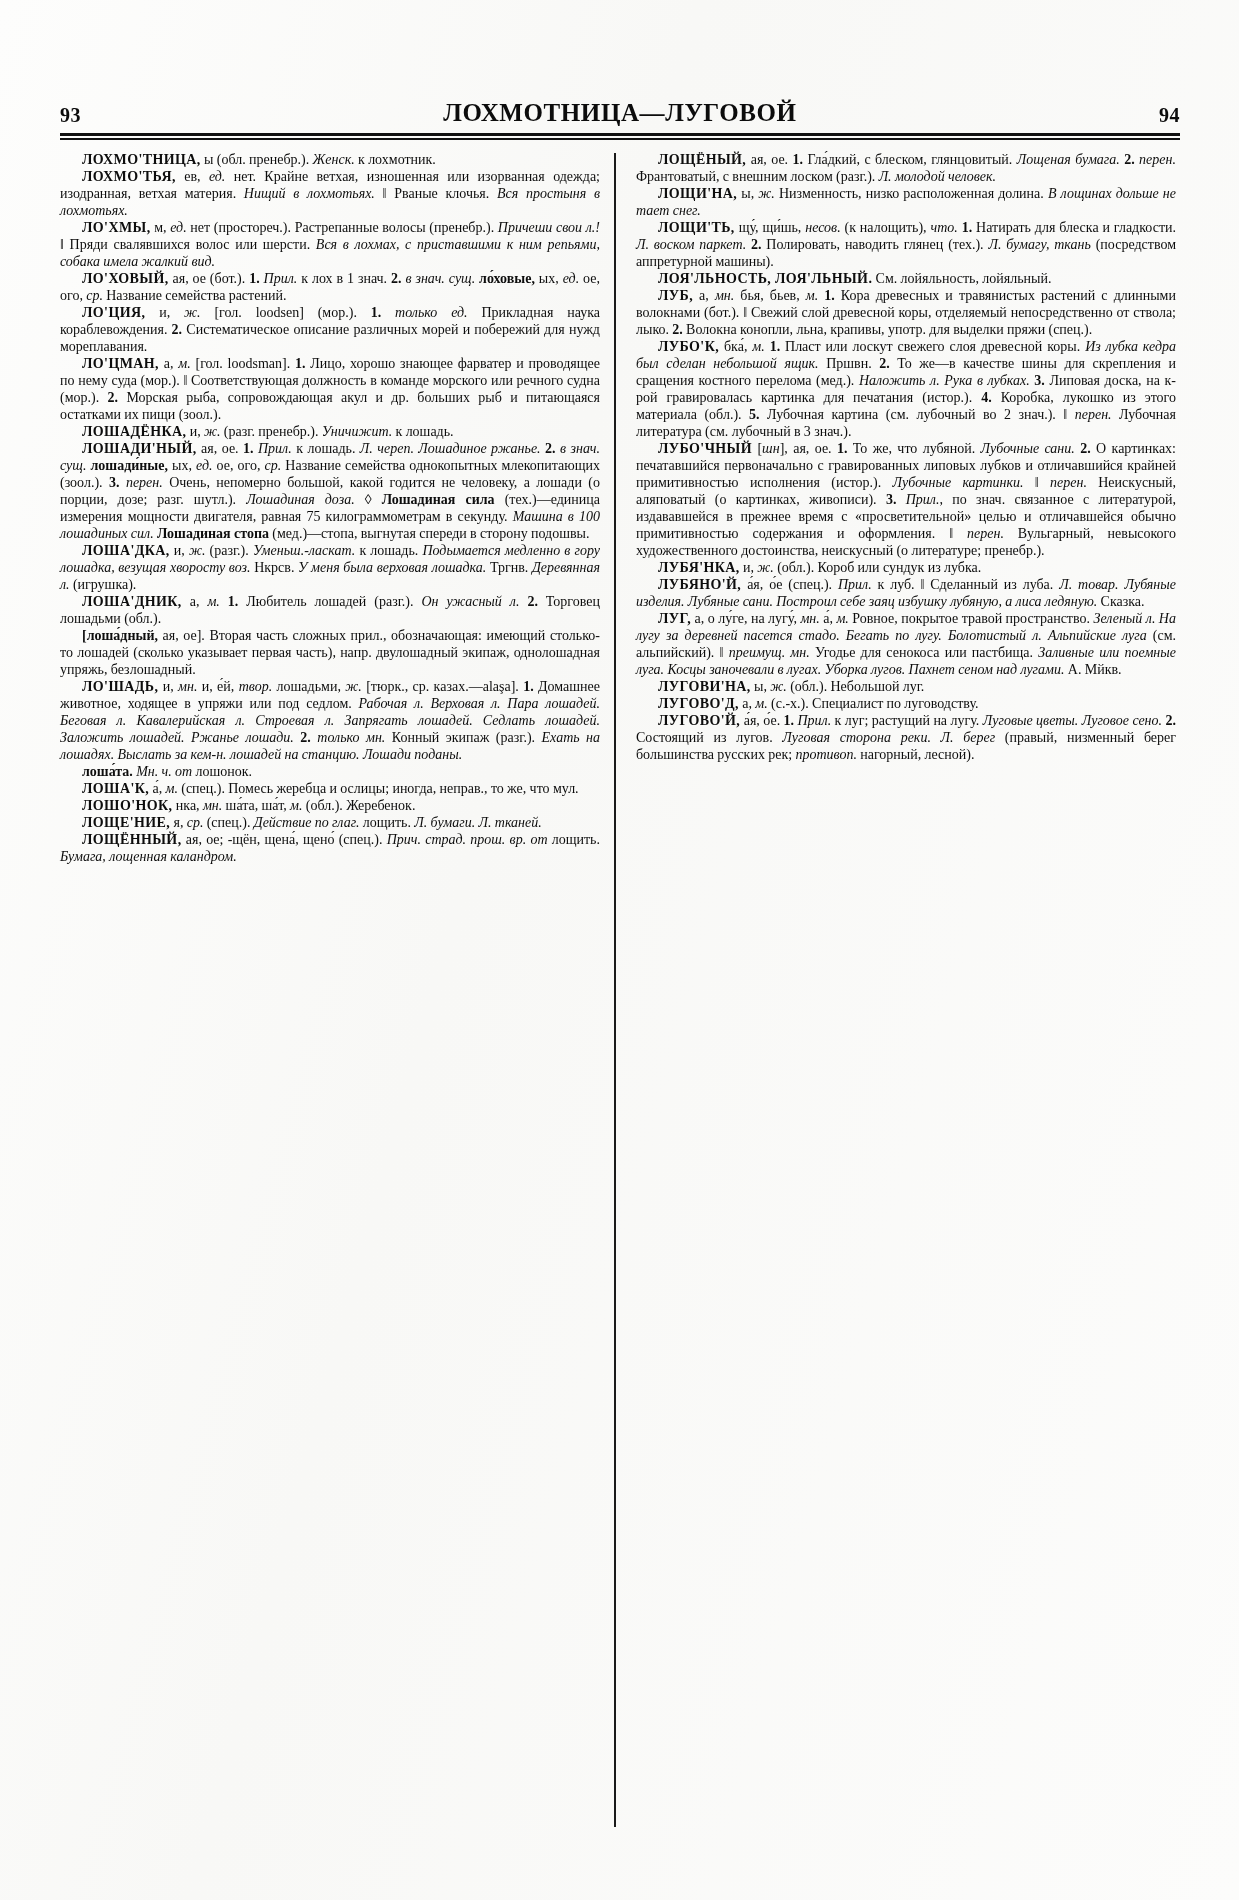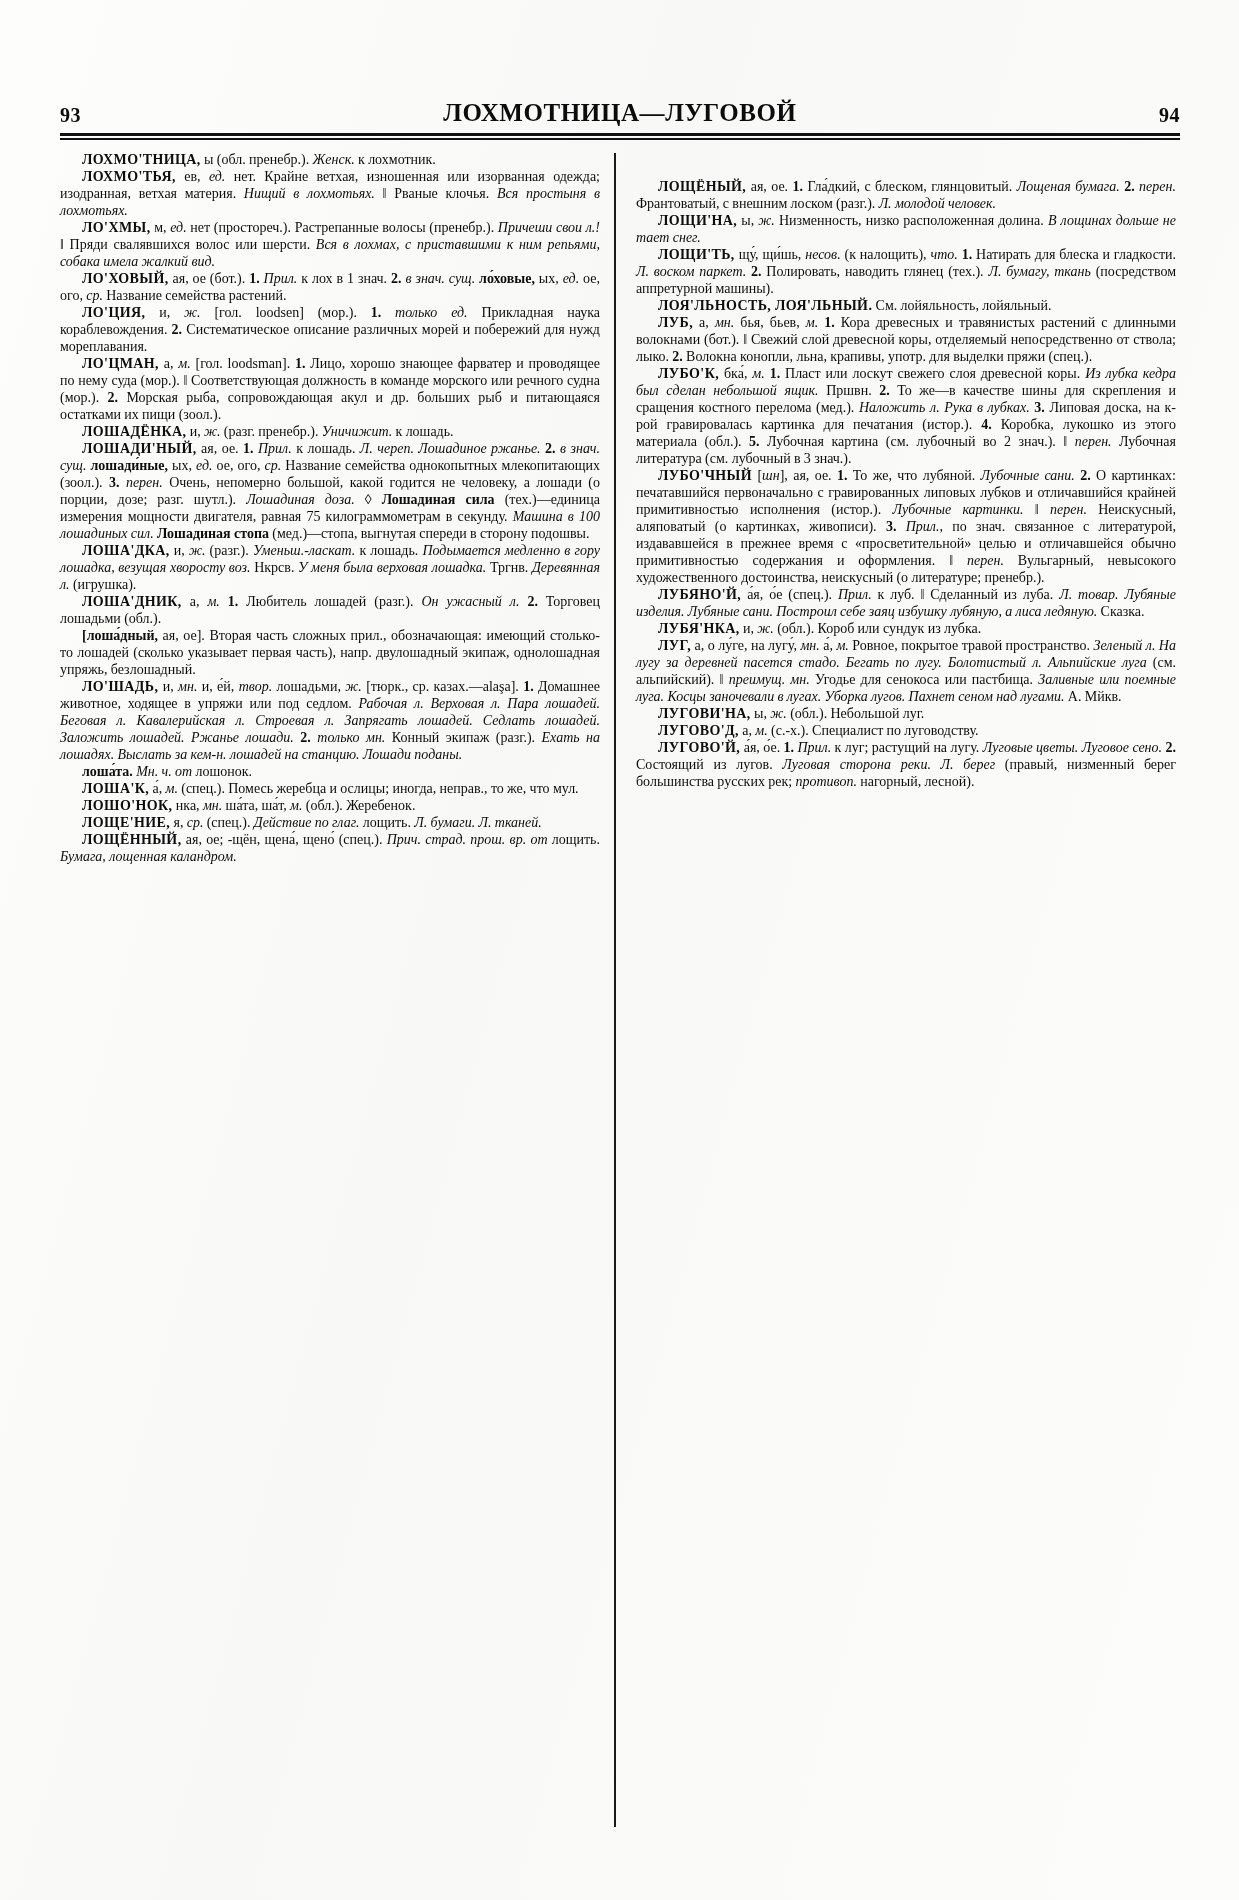--- a/index.html
+++ b/index.html
@@ -87,21 +87,21 @@
     width: 540px;
     font-size: 14px;
     line-height: 1.215;
     text-align: justify;
     text-justify: inter-word;
     color: #0d0d0d;
     hyphens: none;
     word-spacing: -0.2px;
   }
   .col-left  { padding-right: 14px; }
-  .col-right { padding-left: 20px; margin-top: 27px; }
+  .col-right { padding-left: 20px; }
   .coldiv {
     width: 2px;
     background: #1a1a1a;
     margin: 2px 0 4px 0;
     flex: 0 0 2px;
     align-self: stretch;
   }
   
   .entry {
     margin: 0;
@@ -156,22 +156,22 @@
         </div>
       <div class="coldiv"></div>
       <div class="col col-right">
           <p class="entry"><span class="hw">ЛОЩЁНЫЙ,</span><span> ая, ое. <b>1.</b> Гла́дкий, с блеском, глянцовитый. <i>Лощеная бумага.</i> <b>2.</b> <i>перен.</i> Франтоватый, с внешним лоском (разг.). <i>Л. молодой человек.</i></span></p>
           <p class="entry"><span class="hw">ЛОЩИ'НА,</span><span> ы, <i>ж.</i> Низменность, низко расположенная долина. <i>В лощинах дольше не тает снег.</i></span></p>
           <p class="entry"><span class="hw">ЛОЩИ'ТЬ,</span><span> щу́, щи́шь, <i>несов.</i> (к налощить), <i>что.</i> <b>1.</b> Натирать для блеска и гладкости. <i>Л. воском паркет.</i> <b>2.</b> Полировать, наводить глянец (тех.). <i>Л. бумагу, ткань</i> (посредством аппретурной машины).</span></p>
           <p class="entry"><span class="hw">ЛОЯ'ЛЬНОСТЬ, ЛОЯ'ЛЬНЫЙ.</span><span> См. лойяльность, лойяльный.</span></p>
           <p class="entry"><span class="hw">ЛУБ,</span><span> а, <i>мн.</i> бья, бьев, <i>м.</i> <b>1.</b> Кора древесных и травянистых растений с длинными волокнами (бот.). ‖ Свежий слой древесной коры, отделяемый непосредственно от ствола; лыко. <b>2.</b> Волокна конопли, льна, крапивы, употр. для выделки пряжи (спец.).</span></p>
           <p class="entry"><span class="hw">ЛУБО'К,</span><span> бка́, <i>м.</i> <b>1.</b> Пласт или лоскут свежего слоя древесной коры. <i>Из лубка кедра был сделан небольшой ящик.</i> Пршвн. <b>2.</b> То же—в качестве шины для скрепления и сращения костного перелома (мед.). <i>Наложить л. Рука в лубках.</i> <b>3.</b> Липовая доска, на к-рой гравировалась картинка для печатания (истор.). <b>4.</b> Коробка, лукошко из этого материала (обл.). <b>5.</b> Лубочная картина (см. лубочный во 2 знач.). ‖ <i>перен.</i> Лубочная литература (см. лубочный в 3 знач.).</span></p>
           <p class="entry"><span class="hw">ЛУБО'ЧНЫЙ</span><span> [<i>шн</i>], ая, ое. <b>1.</b> То же, что лубяной. <i>Лубочные сани.</i> <b>2.</b> О картинках: печатавшийся первоначально с гравированных липовых лубков и отличавшийся крайней примитивностью исполнения (истор.). <i>Лубочные картинки.</i> ‖ <i>перен.</i> Неискусный, аляповатый (о картинках, живописи). <b>3.</b> <i>Прил.</i>, по знач. связанное с литературой, издававшейся в прежнее время с «просветительной» целью и отличавшейся обычно примитивностью содержания и оформления. ‖ <i>перен.</i> Вульгарный, невысокого художественного достоинства, неискусный (о литературе; пренебр.).</span></p>
+          <p class="entry"><span class="hw">ЛУБЯ'НКА,</span><span> и, <i>ж.</i> (обл.). Короб или сундук из лубка.</span></p>
           <p class="entry"><span class="hw">ЛУБЯНО'Й,</span><span> а́я, о́е (спец.). <i>Прил.</i> к луб. ‖ Сделанный из луба. <i>Л. товар. Лубяные изделия. Лубяные сани. Построил себе заяц избушку лубяную, а лиса ледяную.</i> Сказка.</span></p>
-          <p class="entry"><span class="hw">ЛУБЯ'НКА,</span><span> и, <i>ж.</i> (обл.). Короб или сундук из лубка.</span></p>
           <p class="entry"><span class="hw">ЛУГ,</span><span> а, о лу́ге, на лугу́, <i>мн.</i> а́, <i>м.</i> Ровное, покрытое травой пространство. <i>Зеленый л. На лугу за деревней пасется стадо. Бегать по лугу. Болотистый л. Альпийские луга</i> (см. альпийский). ‖ <i>преимущ. мн.</i> Угодье для сенокоса или пастбища. <i>Заливные или поемные луга. Косцы заночевали в лугах. Уборка лугов. Пахнет сеном над лугами.</i> А. Мйкв.</span></p>
           <p class="entry"><span class="hw">ЛУГОВИ'НА,</span><span> ы, <i>ж.</i> (обл.). Небольшой луг.</span></p>
           <p class="entry"><span class="hw">ЛУГОВО'Д,</span><span> а, <i>м.</i> (с.-х.). Специалист по луговодству.</span></p>
           <p class="entry"><span class="hw">ЛУГОВО'Й,</span><span> а́я, о́е. <b>1.</b> <i>Прил.</i> к луг; растущий на лугу. <i>Луговые цветы. Луговое сено.</i> <b>2.</b> Состоящий из лугов. <i>Луговая сторона реки. Л. берег</i> (правый, низменный берег большинства русских рек; <i>противоп.</i> нагорный, лесной).</span></p>
         </div>
     </div>
 
   </div>
 </div>
 

